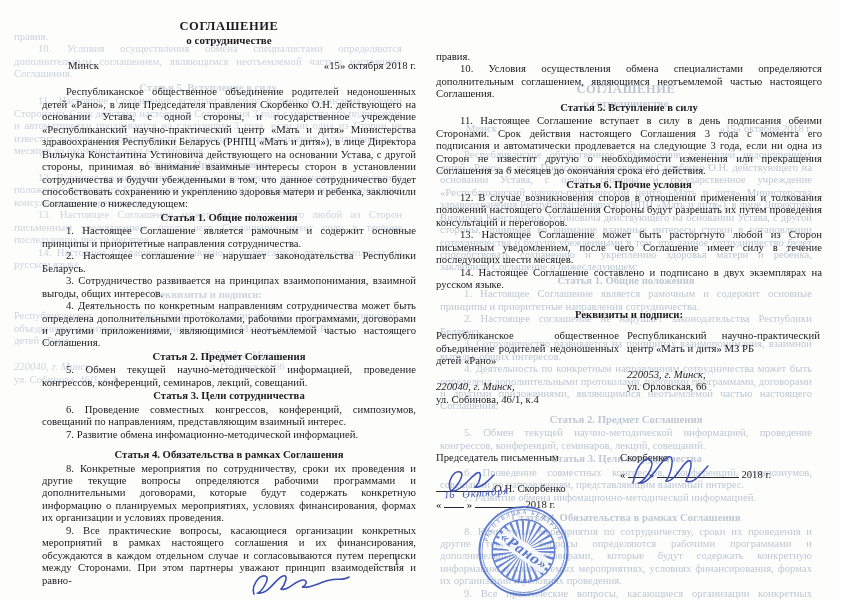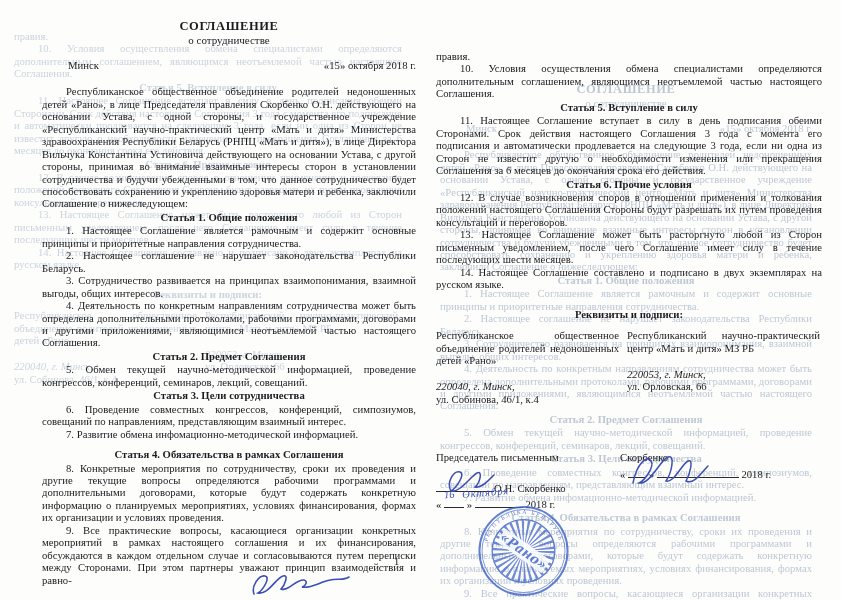--- a/index.html
+++ b/index.html
@@ -10,21 +10,21 @@
     overflow:hidden;
     font-family:"Liberation Serif","DejaVu Serif",serif;
     color:#1b1b20;
   }
   
   .doc{font-size:10.7px;line-height:12.45px;}
   .para{margin:0;text-indent:24px;text-align:justify;}
   .noindent{text-indent:0;}
   .heading{margin:1px 0 1px 0;text-align:center;font-weight:bold;}
   .title{margin:0;text-align:center;font-weight:bold;font-size:12.5px;letter-spacing:.6px;}
-  .subtitle{margin:2px 0 0 0;text-align:center;font-weight:normal;font-size:11px;}
+  .subtitle{margin:2px 0 0 0;text-align:center;font-weight:bold;font-size:11px;}
   .cityrow{display:flex;justify-content:space-between;margin:12px 0 14px 0;}
   .cityrow .city{padding-left:26px;}
   
   .sheet{position:absolute;z-index:2;}
   #page1{left:42px;top:20px;width:374px;}
   #page2{left:436px;top:50px;width:386px;}
   
   .ghost{position:absolute;z-index:1;color:#c6cfda;filter:blur(.35px);}
   #ghost-right{left:440px;top:83px;width:372px;color:#bec8d4;}
   #ghost-left{left:14px;top:30px;width:388px;color:#ccd4de;}

